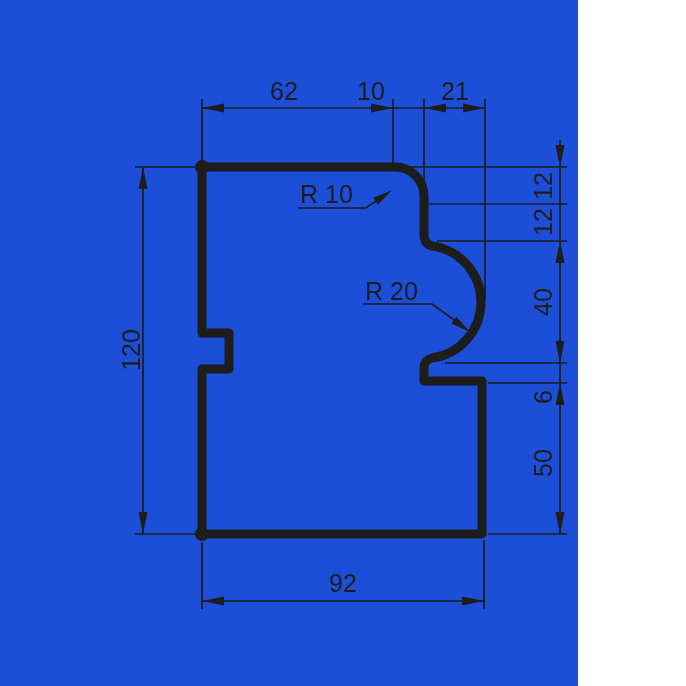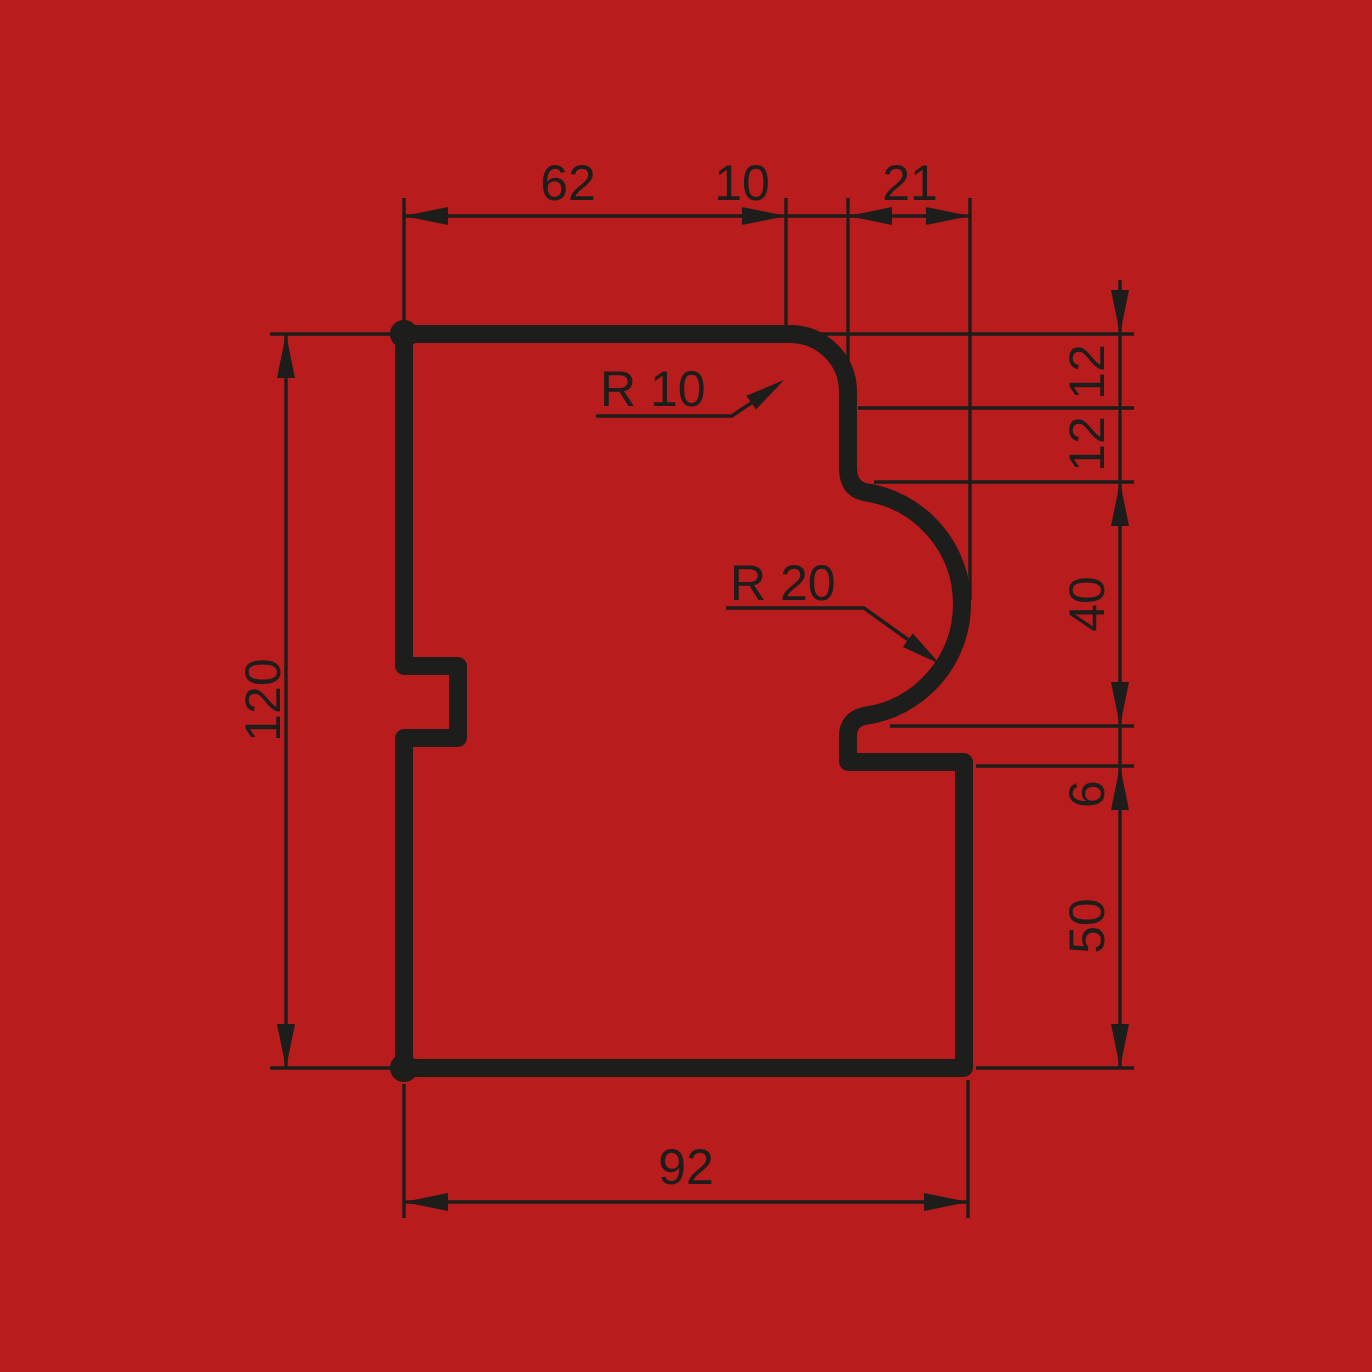--- a/index.html
+++ b/index.html
@@ -1,23 +1,23 @@
 <!DOCTYPE html>
 <html><head>
 <meta charset="utf-8">
 <style>
   html, body {
     margin: 0;
     padding: 0;
     background: #ffffff;
   }
   .canvas-wrap {
-    width: 686px;
+    width: 578px;
     height: 686px;
-    background: #b91c1c;
+    background: #1d4ed8;
     position: relative;
   }
   svg { display: block; }
   .outline {
     fill: none;
     stroke: #1d1d1b;
     stroke-width: 9;
     stroke-linejoin: round;
     stroke-linecap: round;
   }

